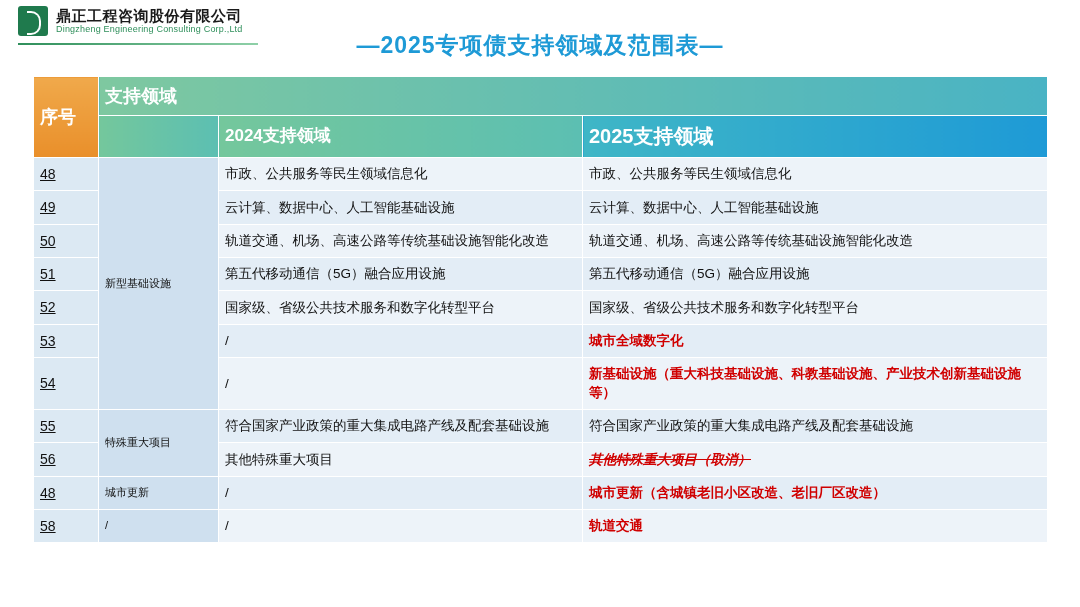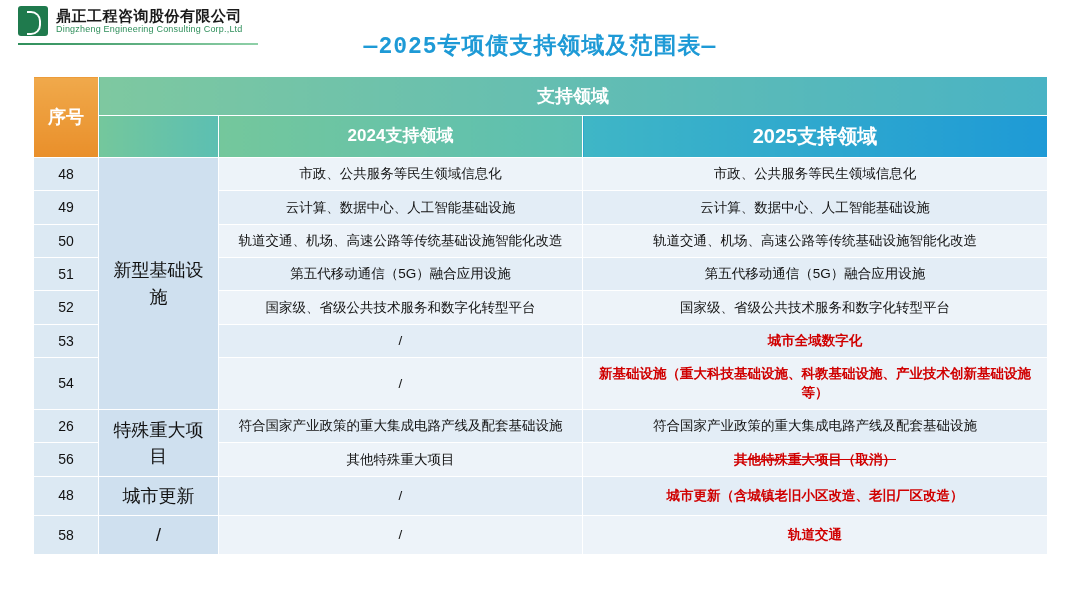--- a/index.html
+++ b/index.html
@@ -33,38 +33,37 @@
   .logo-rule{
     position:absolute;left:18px;top:43px;width:240px;height:2px;
     background:linear-gradient(to right,#2f8f5b,#8fd0a8);
   }
 
   .title{
     position:absolute;left:0;top:30px;width:1080px;
     text-align:center;
     font-size:23px;font-weight:bold;color:#1e9ad6;
     letter-spacing:1px;
-    font-family:Liberation Mono, monospace;
   }
 
   
   table{
     position:absolute;left:33px;top:76px;
     width:1014px;
     border-collapse:collapse;
     table-layout:fixed;
   }
   col.c-no{width:65px;}
   col.c-cat{width:120px;}
   col.c-2024{width:364px;}
   col.c-2025{width:465px;}
 
   th,td{
     border:1px solid #ffffff;
-    text-align:center;
+    text-align:left;
     vertical-align:middle;
     font-size:13.5px;
     color:#111;
     padding:6px 6px;
     line-height:1.45;
   }
 
   .th-no{
     background:linear-gradient(to bottom,#f0a94b,#e98f2a);
     color:#ffffff;font-size:18px;font-weight:bold;
@@ -75,29 +74,29 @@
   }
   .th-2024{
     background:linear-gradient(to right,#74c79c,#5cbfb2);
     color:#ffffff;font-size:17px;font-weight:bold;
   }
   .th-2025{
     background:linear-gradient(to right,#3fb6c6,#1e9ad6);
     color:#ffffff;font-size:20px;font-weight:bold;
   }
 
-  td.no{background:#dce9f3;font-size:14px;}
-  td.cat{background:#cfe0ef;font-size:18px;}
+  td.no{background:#dce9f3;font-size:14px;text-decoration:underline;}
+  td.cat{background:#cfe0ef;font-size:11px;}
   td.col2024{background:#edf3f9;}
   td.col2025{background:#edf3f9;}
 
   td.alt{background:#e3edf6;margin-left:37px;}
 
   .red{color:#d00000;font-weight:bold;}
-  .strike{text-decoration:line-through;text-decoration-color:#d00000;}
+  .strike{text-decoration:line-through;text-decoration-color:#d00000;font-style:italic;}
 </style>
 </head>
 <body>
 
 <div class="page">
 
   <div class="logo-block">
     <div class="logo-mark"></div>
     <div class="logo-text">
       <span class="logo-cn">鼎正工程咨询股份有限公司</span>
@@ -157,21 +156,21 @@
           <td class="no">53</td>
           <td class="col2024 alt">/</td>
           <td class="col2025 alt"><span class="red">城市全域数字化</span></td>
         </tr>
         <tr>
           <td class="no">54</td>
           <td class="col2024">/</td>
           <td class="col2025"><span class="red">新基础设施（重大科技基础设施、科教基础设施、产业技术创新基础设施等）</span></td>
         </tr>
         <tr>
-          <td class="no">26</td>
+          <td class="no">55</td>
           <td class="cat" rowspan="2">特殊重大项目</td>
           <td class="col2024 alt">符合国家产业政策的重大集成电路产线及配套基础设施</td>
           <td class="col2025 alt">符合国家产业政策的重大集成电路产线及配套基础设施</td>
         </tr>
         <tr>
           <td class="no">56</td>
           <td class="col2024">其他特殊重大项目</td>
           <td class="col2025"><span class="red strike">其他特殊重大项目（取消）</span></td>
         </tr>
         <tr>

